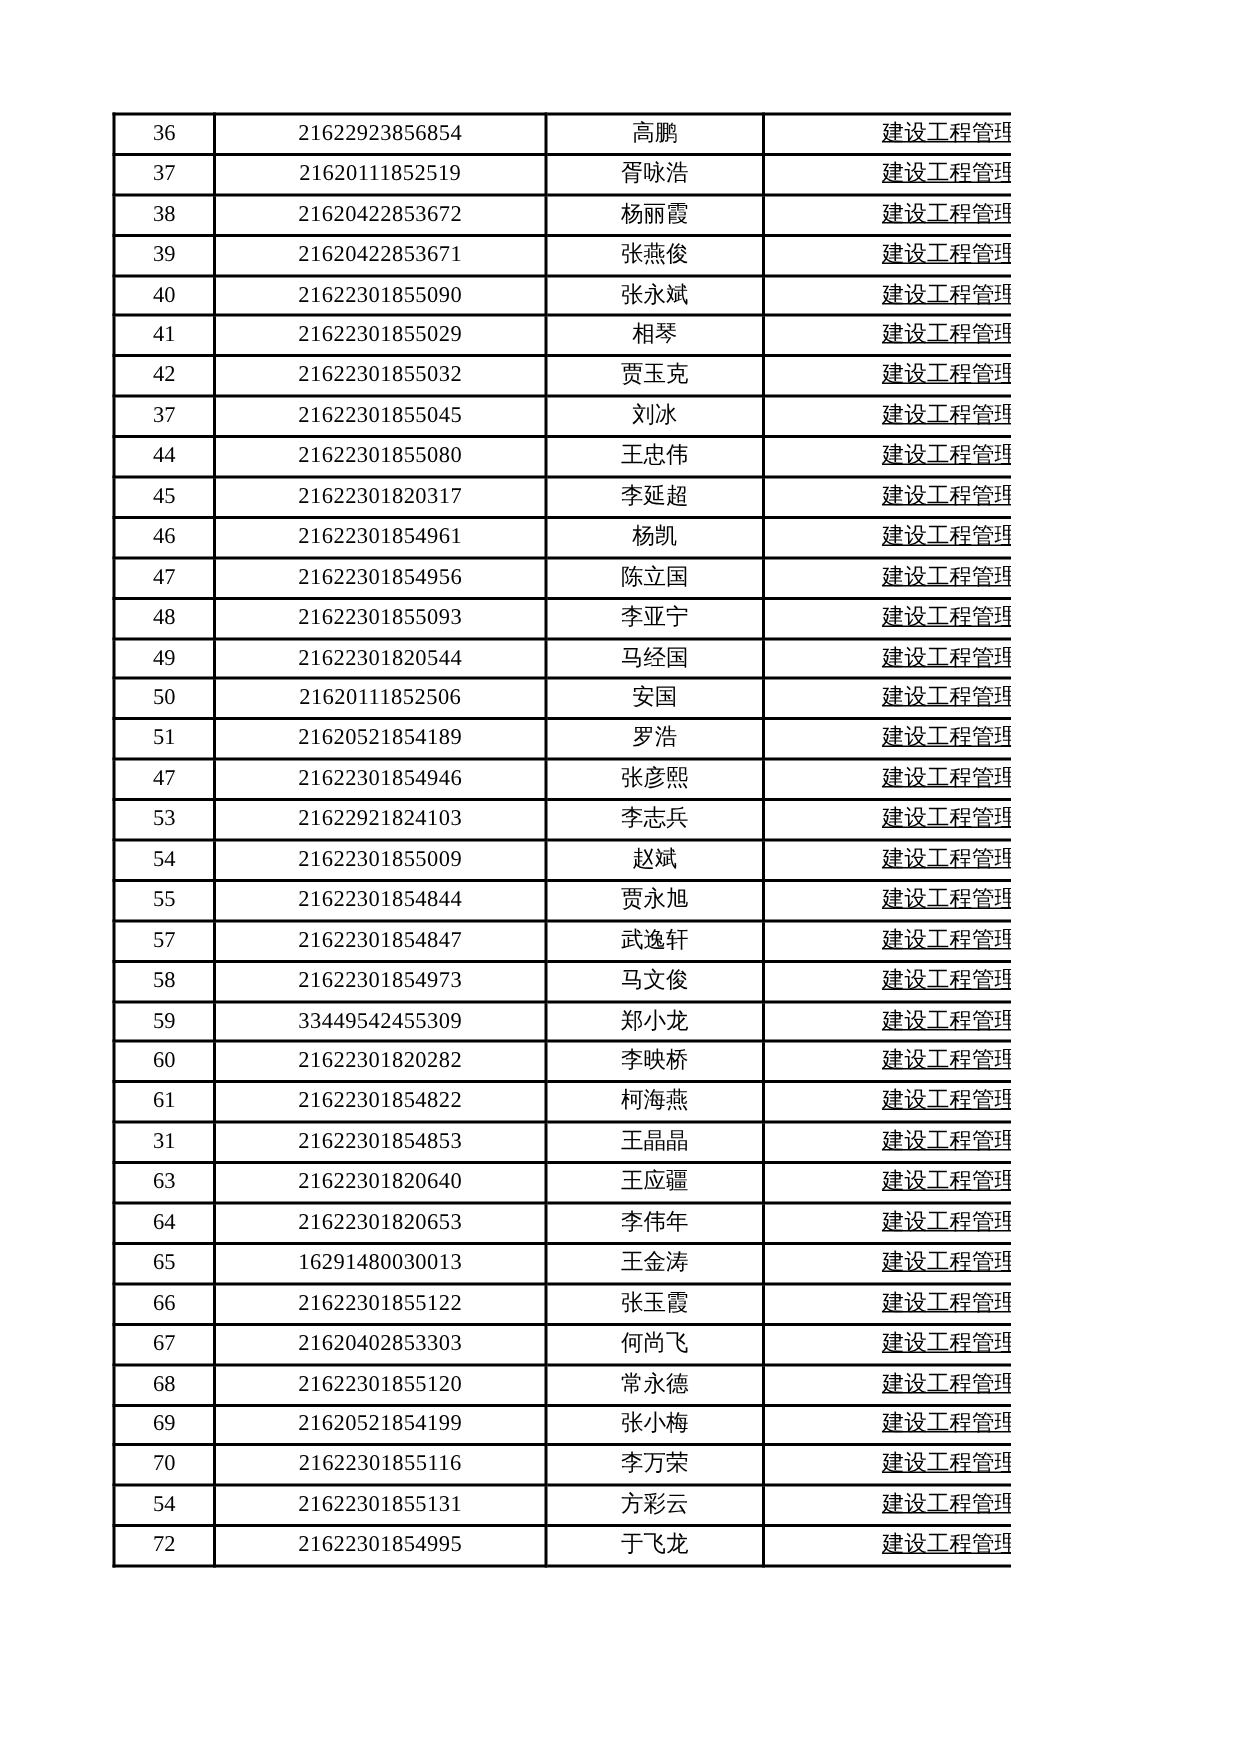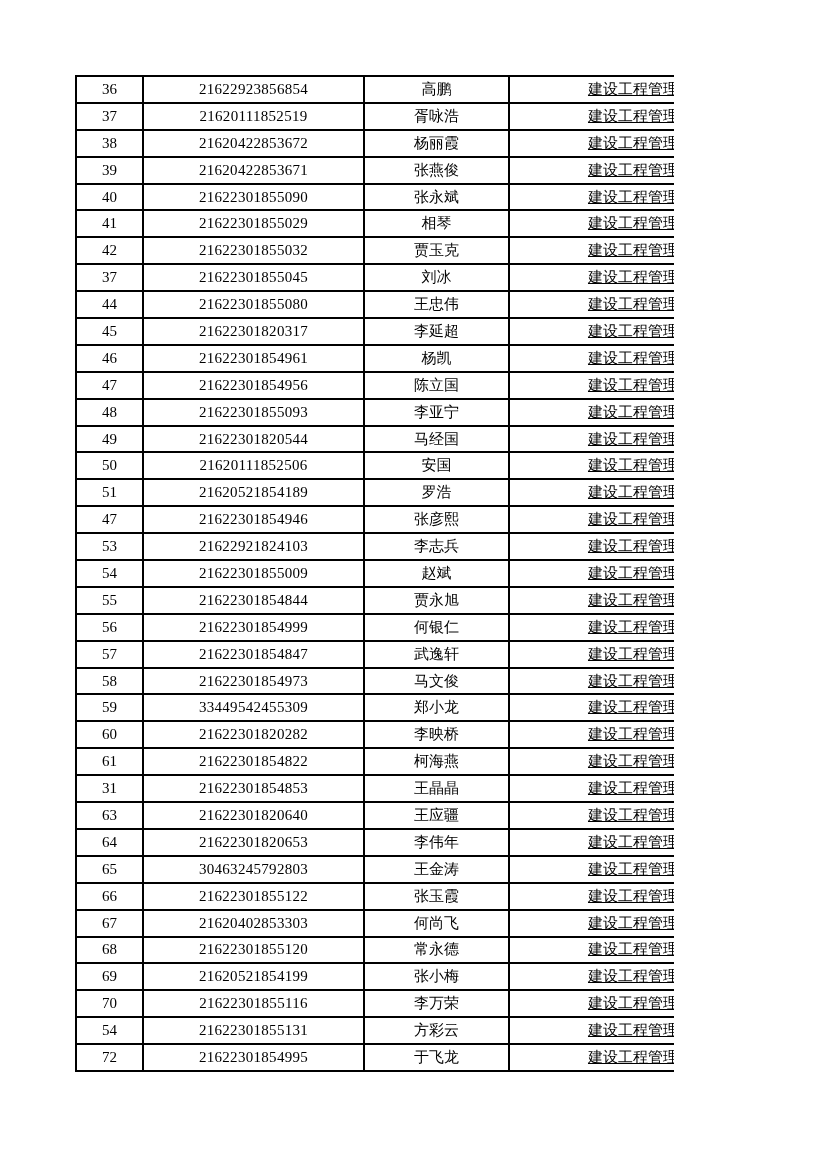--- a/index.html
+++ b/index.html
@@ -185,26 +185,20 @@
     <td class="c-prog">建设工程管理</td>
   </tr>
 
   <tr>
     <td class="c-no">55</td>
     <td class="c-id">21622301854844</td>
     <td class="c-name">贾永旭</td>
     <td class="c-prog">建设工程管理</td>
   </tr>
 
-  <tr>
-    <td class="c-no">56</td>
-    <td class="c-id">21622301854999</td>
-    <td class="c-name">何银仁</td>
-    <td class="c-prog">建设工程管理</td>
-  </tr>
 
   <tr>
     <td class="c-no">57</td>
     <td class="c-id">21622301854847</td>
     <td class="c-name">武逸轩</td>
     <td class="c-prog">建设工程管理</td>
   </tr>
 
   <tr>
     <td class="c-no">58</td>
@@ -250,21 +244,21 @@
 
   <tr>
     <td class="c-no">64</td>
     <td class="c-id">21622301820653</td>
     <td class="c-name">李伟年</td>
     <td class="c-prog">建设工程管理</td>
   </tr>
 
   <tr>
     <td class="c-no">65</td>
-    <td class="c-id">30463245792803</td>
+    <td class="c-id">16291480030013</td>
     <td class="c-name">王金涛</td>
     <td class="c-prog">建设工程管理</td>
   </tr>
 
   <tr>
     <td class="c-no">66</td>
     <td class="c-id">21622301855122</td>
     <td class="c-name">张玉霞</td>
     <td class="c-prog">建设工程管理</td>
   </tr>

